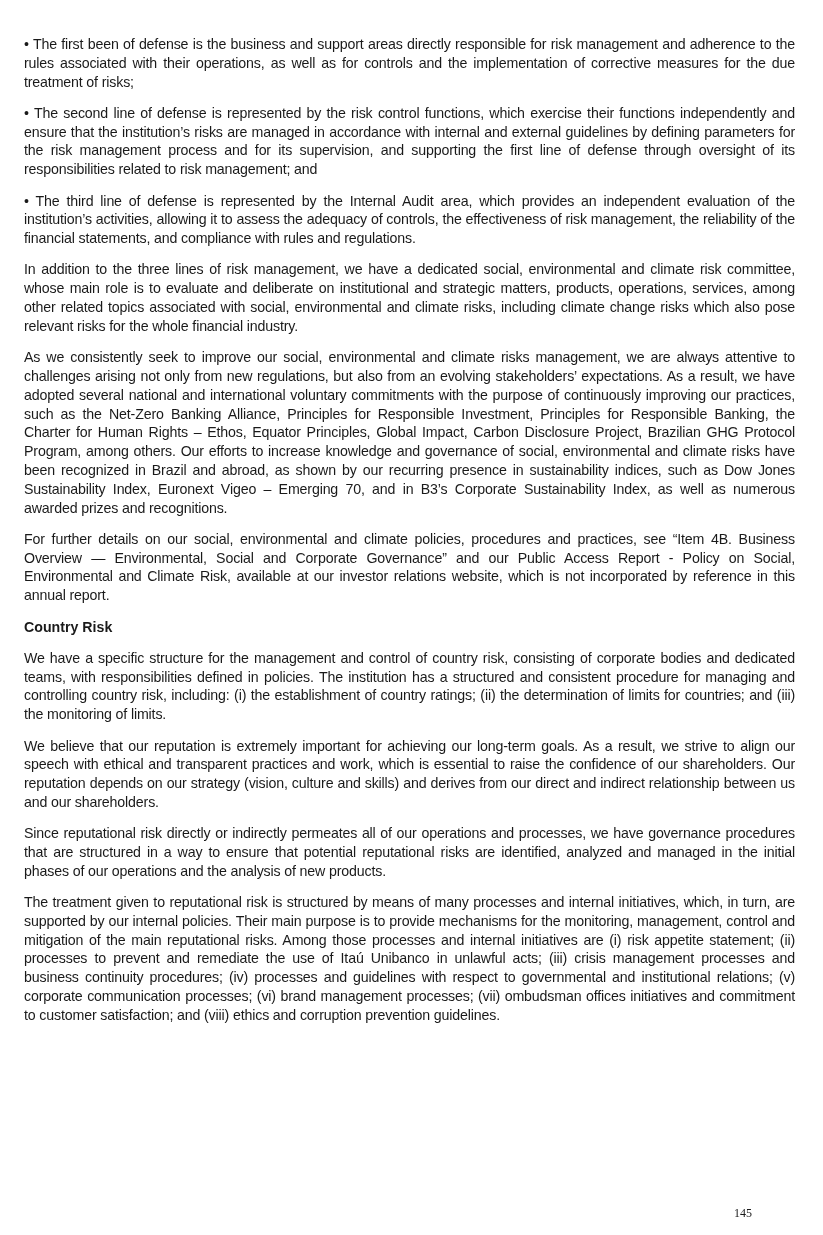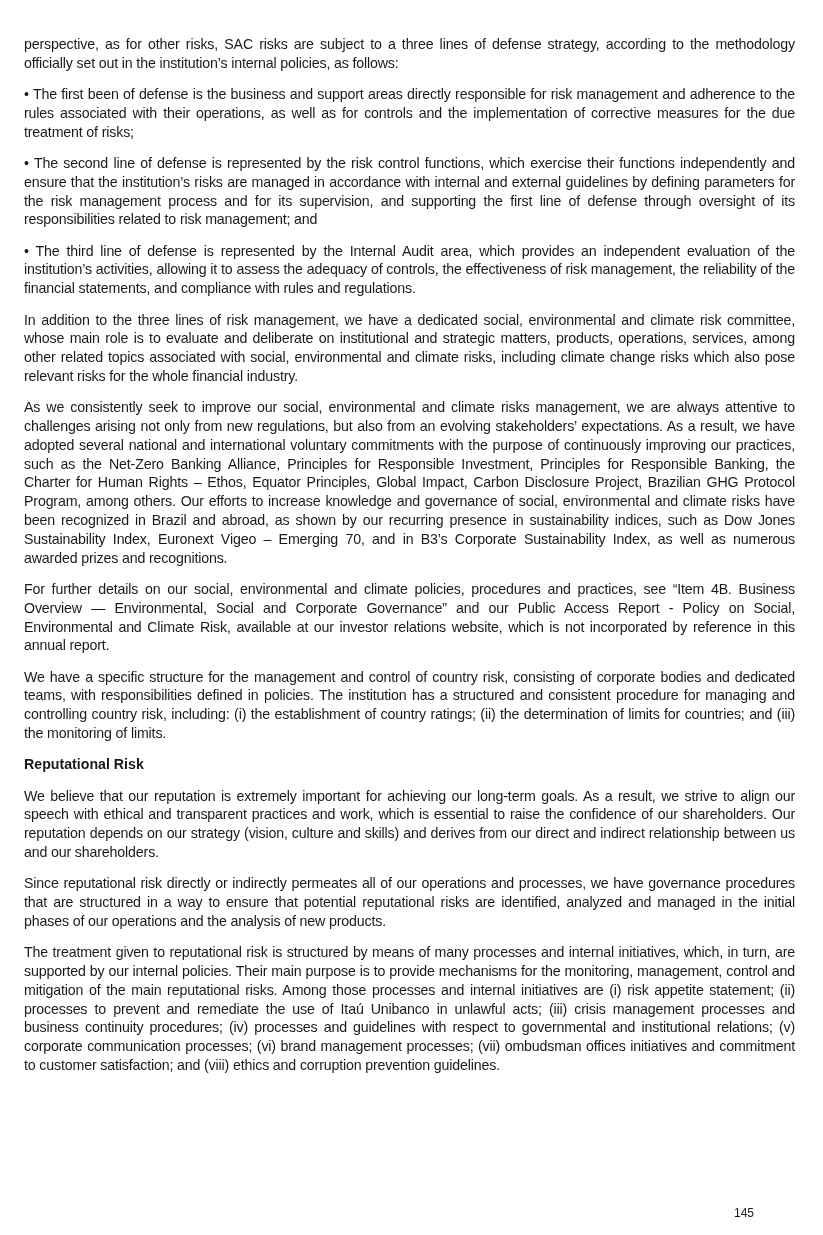--- a/index.html
+++ b/index.html
@@ -9,36 +9,35 @@
   }
   .page { position: absolute; left: 24px; top: 35px; width: 771px; }
   p {
     margin: 0 0 12.5px 0; font-size: 14.2px; line-height: 18.8px;
     text-align: justify; letter-spacing: -0.15px;
   }
   h3 {
     margin: 0 0 12.5px 0; font-size: 14.2px; line-height: 18.8px; font-weight: bold;
   }
   .page-number {
-    position: absolute; left: 734px; top: 1206px; font-size: 12px;
+    position: absolute; left: 734px; top: 1206px; font-size: 12px; font-family: Liberation Serif, serif;
   }
 </style>
 </head>
 <body>
 
 <div class="page">
-  <p>perspective, as for other risks, SAC risks are subject to a three lines of defense strategy, according to the methodology officially set out in the institution’s internal policies, as follows:</p>
   <p>• The first been of defense is the business and support areas directly responsible for risk management and adherence to the rules associated with their operations, as well as for controls and the implementation of corrective measures for the due treatment of risks;</p>
   <p>• The second line of defense is represented by the risk control functions, which exercise their functions independently and ensure that the institution’s risks are managed in accordance with internal and external guidelines by defining parameters for the risk management process and for its supervision, and supporting the first line of defense through oversight of its responsibilities related to risk management; and</p>
   <p>• The third line of defense is represented by the Internal Audit area, which provides an independent evaluation of the institution’s activities, allowing it to assess the adequacy of controls, the effectiveness of risk management, the reliability of the financial statements, and compliance with rules and regulations.</p>
   <p>In addition to the three lines of risk management, we have a dedicated social, environmental and climate risk committee, whose main role is to evaluate and deliberate on institutional and strategic matters, products, operations, services, among other related topics associated with social, environmental and climate risks, including climate change risks which also pose relevant risks for the whole financial industry.</p>
   <p>As we consistently seek to improve our social, environmental and climate risks management, we are always attentive to challenges arising not only from new regulations, but also from an evolving stakeholders’ expectations. As a result, we have adopted several national and international voluntary commitments with the purpose of continuously improving our practices, such as the Net-Zero Banking Alliance, Principles for Responsible Investment, Principles for Responsible Banking, the Charter for Human Rights – Ethos, Equator Principles, Global Impact, Carbon Disclosure Project, Brazilian GHG Protocol Program, among others. Our efforts to increase knowledge and governance of social, environmental and climate risks have been recognized in Brazil and abroad, as shown by our recurring presence in sustainability indices, such as Dow Jones Sustainability Index, Euronext Vigeo – Emerging 70, and in B3’s Corporate Sustainability Index, as well as numerous awarded prizes and recognitions.</p>
   <p>For further details on our social, environmental and climate policies, procedures and practices, see “Item 4B. Business Overview — Environmental, Social and Corporate Governance” and our Public Access Report - Policy on Social, Environmental and Climate Risk, available at our investor relations website, which is not incorporated by reference in this annual report.</p>
 
+  <h3>Country Risk</h3>
   <p>We have a specific structure for the management and control of country risk, consisting of corporate bodies and dedicated teams, with responsibilities defined in policies. The institution has a structured and consistent procedure for managing and controlling country risk, including: (i) the establishment of country ratings; (ii) the determination of limits for countries; and (iii) the monitoring of limits.</p>
 
-  <h3>Reputational Risk</h3>
   <p>We believe that our reputation is extremely important for achieving our long-term goals. As a result, we strive to align our speech with ethical and transparent practices and work, which is essential to raise the confidence of our shareholders. Our reputation depends on our strategy (vision, culture and skills) and derives from our direct and indirect relationship between us and our shareholders.</p>
   <p>Since reputational risk directly or indirectly permeates all of our operations and processes, we have governance procedures that are structured in a way to ensure that potential reputational risks are identified, analyzed and managed in the initial phases of our operations and the analysis of new products.</p>
   <p>The treatment given to reputational risk is structured by means of many processes and internal initiatives, which, in turn, are supported by our internal policies. Their main purpose is to provide mechanisms for the monitoring, management, control and mitigation of the main reputational risks. Among those processes and internal initiatives are (i) risk appetite statement; (ii) processes to prevent and remediate the use of Itaú Unibanco in unlawful acts; (iii) crisis management processes and business continuity procedures; (iv) processes and guidelines with respect to governmental and institutional relations; (v) corporate communication processes; (vi) brand management processes; (vii) ombudsman offices initiatives and commitment to customer satisfaction; and (viii) ethics and corruption prevention guidelines.</p>
 </div>
 
 <div class="page-number">145</div>
 
 </body></html>

